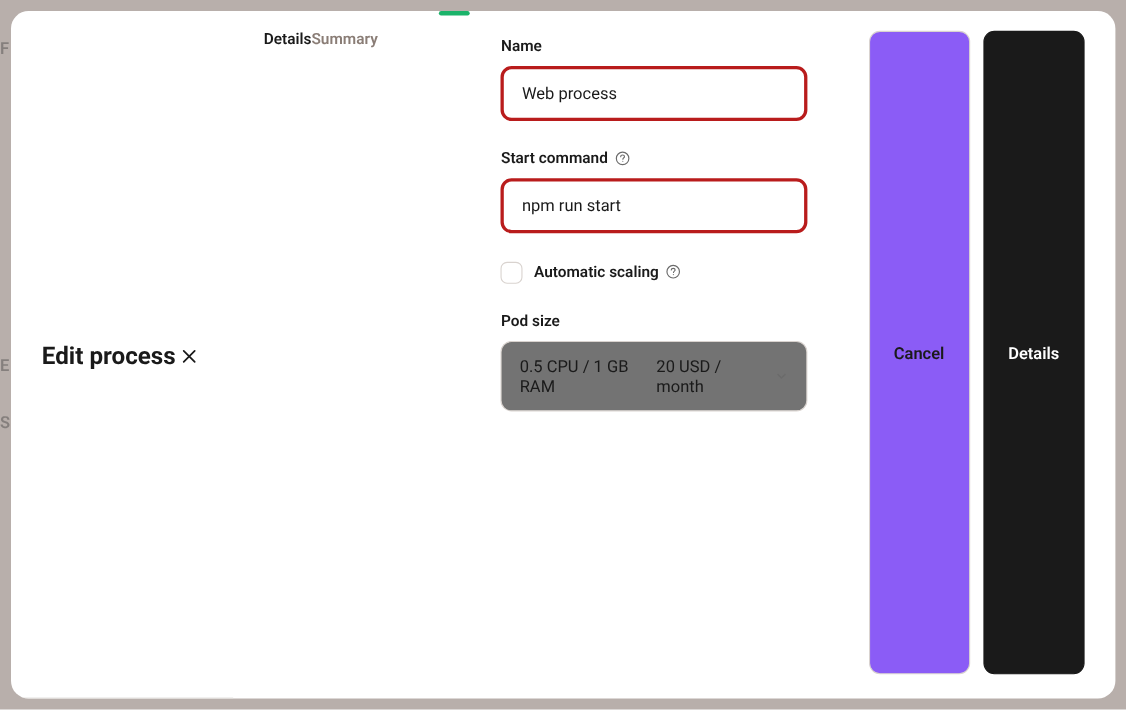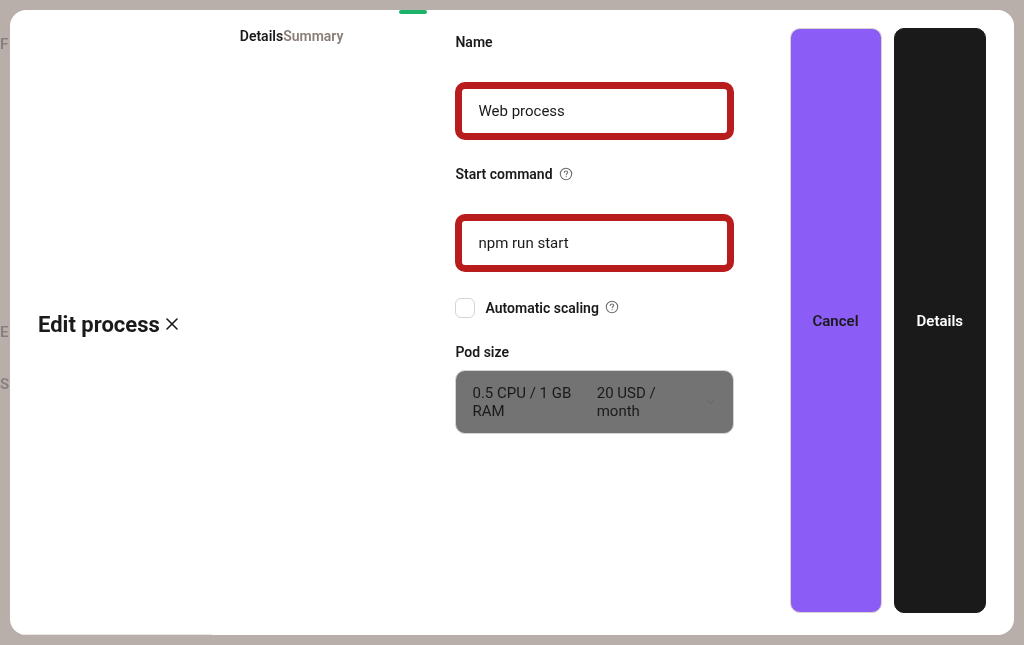--- a/index.html
+++ b/index.html
@@ -105,27 +105,26 @@
       margin-bottom: 10px;
     }
     .help-icon {
       width: 14px;
       height: 14px;
       color: #6b6b6b;
     }
     .text-input {
       width: 100%;
       padding: 13px 16px;
-      border: 7px solid #b91c1c;
+      border: 3px solid #b91c1c;
       border-radius: 10px;
       font-size: 15px;
       color: #1a1a1a;
       font-family: inherit;
       outline: none;
-      margin-top: 22px;
     }
     .checkbox-row {
       display: flex;
       align-items: center;
       gap: 10px;
       margin-bottom: 26px;
     }
     .checkbox {
       width: 20px;
       height: 20px;

